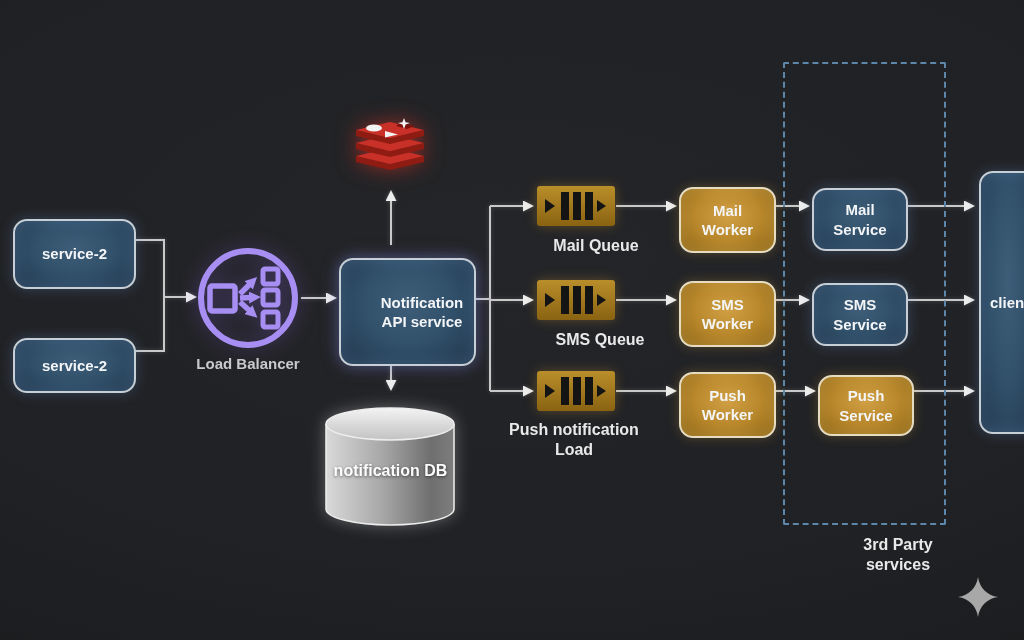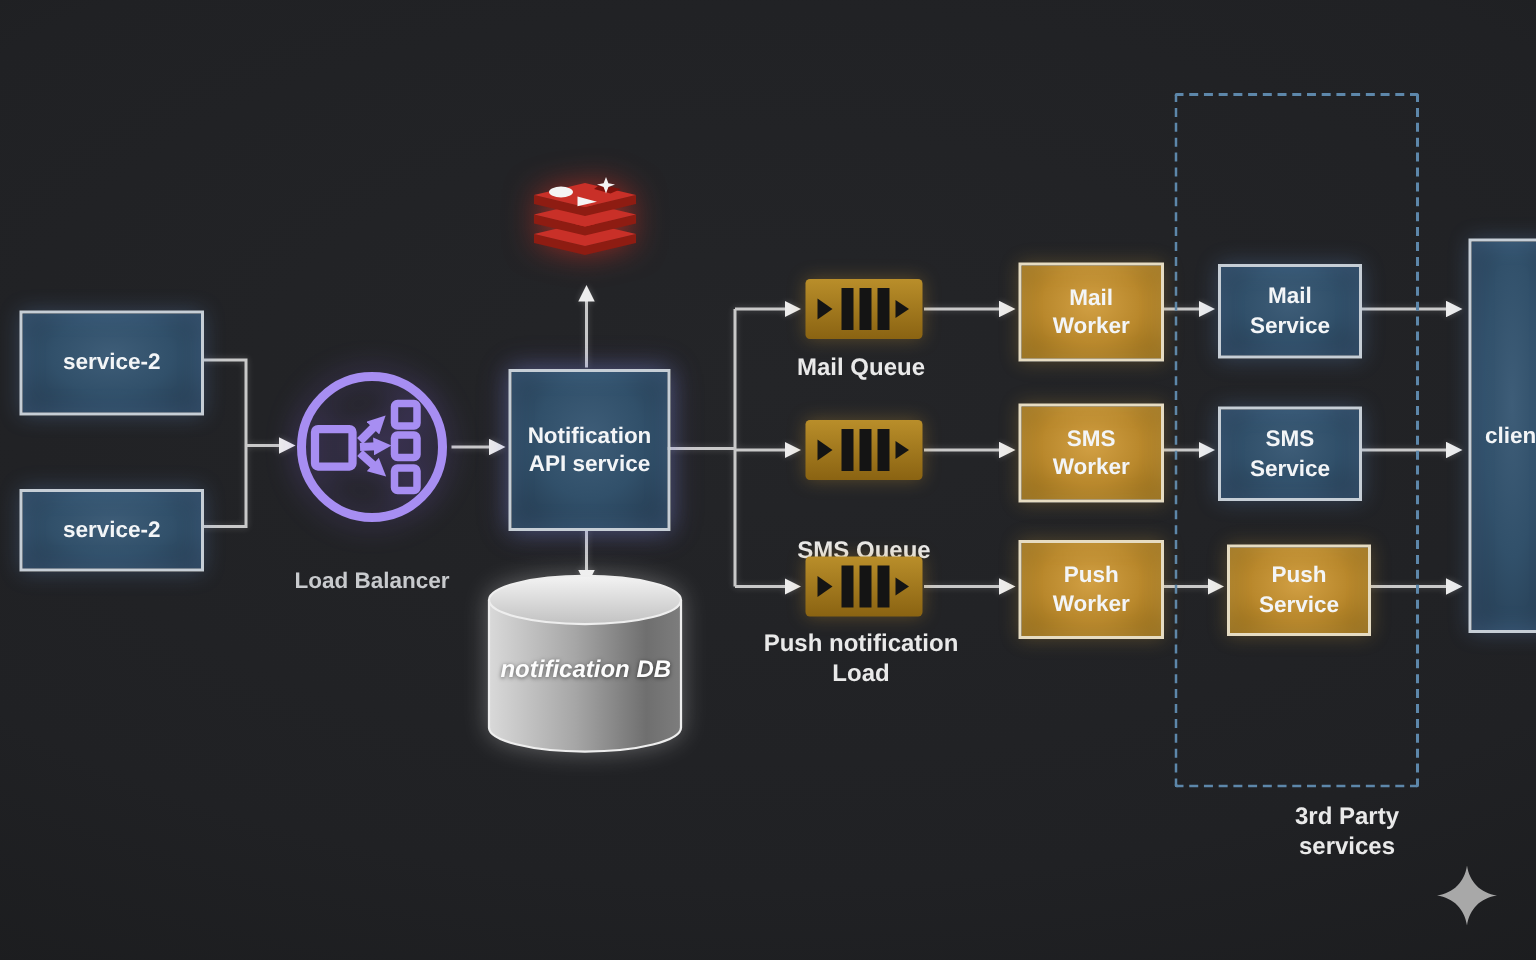--- a/index.html
+++ b/index.html
@@ -3,34 +3,35 @@
 <meta charset="utf-8">
 <style>
   html,body{margin:0;padding:0;background:#101113;}
   #stage{
     position:relative;width:1024px;height:640px;overflow:hidden;
     background:radial-gradient(120% 95% at 50% 40%, #242528 0%, #202124 55%, #1b1c1e 82%, #141517 100%);
     font-family:"Liberation Sans", sans-serif;
   }
   .node{
     position:absolute;z-index:2;display:flex;align-items:center;justify-content:center;
-    text-align:center;font-weight:700;color:#f3f5f7;font-size:15px;line-height:1.3;border-radius:0;
+    text-align:center;font-weight:700;color:#f3f5f7;font-size:15px;line-height:1.3;border-radius:14px;margin-top:12px;
   }
   .blue{
     background:radial-gradient(ellipse at 50% 42%, #3e5d78 0%, #31506a 48%, #22364a 100%);
     border:2px solid #c6ced6;
     box-shadow:0 0 14px rgba(110,160,230,.28), inset 0 0 16px rgba(140,190,255,.20);
   }
   .gold{
     background:radial-gradient(ellipse at 50% 42%, #d2a044 0%, #b9882c 50%, #8a6415 100%);
     border:2px solid #e6dcc2;
     box-shadow:0 0 12px rgba(220,170,60,.28), inset 0 0 14px rgba(255,220,140,.22);
   }
   .api-glow{
     box-shadow:0 0 20px rgba(150,120,240,.25), 0 0 14px rgba(110,160,230,.28), inset 0 0 16px rgba(140,190,255,.20);
+    padding-left:29px;
   }
   .ml{white-space:pre-line;}
   .lbl{
     position:absolute;z-index:2;color:#e9e9e9;font-weight:700;font-size:16px;
     text-align:center;line-height:1.22;
   }
   .lbl-dim{color:#c8cacd;font-weight:600;font-size:15px;}
   .dashed-box{
     position:absolute;z-index:1;border:2px dashed #5d87aa;border-radius:2px;background:transparent;
   }
@@ -106,21 +107,21 @@
         <rect x="16" y="42" width="25" height="25" rx="2" stroke-width="5.5"></rect>
         <rect x="69" y="25" width="15" height="15" rx="2" stroke-width="5"></rect>
         <rect x="69" y="46" width="15" height="15" rx="2" stroke-width="5"></rect>
         <rect x="69" y="68" width="15" height="15" rx="2" stroke-width="5"></rect>
         <line x1="46" y1="50" x2="56" y2="40" stroke-width="5.5" marker-end="url(#pah)"></line>
         <line x1="46" y1="54" x2="57" y2="53.5" stroke-width="5.5" marker-end="url(#pah)"></line>
         <line x1="46" y1="58" x2="56" y2="67" stroke-width="5.5" marker-end="url(#pah)"></line>
       </g>
     </svg>
   </div>
-  <div class="lbl lbl-dim" style="left:160px;top:355px;width:176px;margin-top:24px;">Load Balancer</div>
+  <div class="lbl lbl-dim" style="left:160px;top:355px;width:176px;">Load Balancer</div>
 
   <div class="node blue api-glow ml" style="left:339px;top:246px;width:104px;height:104px;font-size:15px;">
     <span class="ml">Notification
 API service</span>
   </div>
 
   <div class="icon" style="left:352px;top:118px;width:76px;height:62px;filter:drop-shadow(0 0 10px rgba(235,50,35,.55));">
     <svg width="76" height="62" viewBox="0 0 76 58">
       <g>
         <polygon points="4,36 38,44 72,36 72,42 38,50 4,42" fill="#8e1c12"></polygon>
@@ -130,21 +131,21 @@
         <polygon points="4,10 38,18 72,10 72,16 38,24 4,16" fill="#8e1c12"></polygon>
         <polygon points="4,10 38,2 72,10 38,18" fill="#c93028"></polygon>
         <polygon points="48,3 62,6 55,9 44,6" fill="#7e120c"></polygon>
         <ellipse cx="22" cy="8" rx="8" ry="3.6" fill="#f4f4f4"></ellipse>
         <polygon points="33,11 46,14.5 33,17.5" fill="#f4f4f4"></polygon>
         <polygon points="52,-2 53.6,2.2 58,3 53.6,4.6 52,9 50.4,4.6 46,3 50.4,2.2" fill="#f4f4f4"></polygon>
       </g>
     </svg>
   </div>
 
-  <div class="icon" style="left:324px;top:380px;width:133px;height:132px;filter:drop-shadow(0 0 8px rgba(255,255,255,.30));font-style:italic;">
+  <div class="icon" style="left:324px;top:404px;width:133px;height:132px;filter:drop-shadow(0 0 8px rgba(255,255,255,.30));">
     <svg width="133" height="132" viewBox="0 0 133 132">
       <defs>
         <linearGradient id="cylBody" x1="0" y1="0" x2="1" y2="0">
           <stop offset="0" stop-color="#d9d9d9"></stop>
           <stop offset="0.45" stop-color="#a6a6a6"></stop>
           <stop offset="0.82" stop-color="#6f6f6f"></stop>
           <stop offset="1" stop-color="#7d7d7d"></stop>
         </linearGradient>
         <linearGradient id="cylTop" x1="0" y1="0" x2="0" y2="1">
           <stop offset="0" stop-color="#f3f3f3"></stop>
@@ -166,33 +167,33 @@
         </linearGradient>
       </defs>
       <rect x="1" y="1" width="78" height="40" rx="3" fill="url(#qg)"></rect>
       <polygon points="9,14 19,21 9,28" fill="#141414"></polygon>
       <rect x="25" y="7" width="8" height="28" fill="#141414"></rect>
       <rect x="37" y="7" width="8" height="28" fill="#141414"></rect>
       <rect x="49" y="7" width="8" height="28" fill="#141414"></rect>
       <polygon points="61,15 70,21 61,27" fill="#141414"></polygon>
     </svg>
   </div>
-  <div class="lbl" style="left:494px;top:236px;width:160px;">Mail Queue</div>
+  <div class="lbl" style="left:516px;top:236px;width:160px;">Mail Queue</div>
 
   <div class="icon" style="left:536px;top:279px;filter:drop-shadow(0 0 6px rgba(200,150,50,.35));">
     <svg width="80" height="42" viewBox="0 0 80 42">
       <rect x="1" y="1" width="78" height="40" rx="3" fill="url(#qg)"></rect>
       <polygon points="9,14 19,21 9,28" fill="#141414"></polygon>
       <rect x="25" y="7" width="8" height="28" fill="#141414"></rect>
       <rect x="37" y="7" width="8" height="28" fill="#141414"></rect>
       <rect x="49" y="7" width="8" height="28" fill="#141414"></rect>
       <polygon points="61,15 70,21 61,27" fill="#141414"></polygon>
     </svg>
   </div>
-  <div class="lbl" style="left:496px;top:330px;width:160px;margin-top:28px;">SMS Queue</div>
+  <div class="lbl" style="left:520px;top:330px;width:160px;">SMS Queue</div>
 
   <div class="icon" style="left:536px;top:370px;filter:drop-shadow(0 0 6px rgba(200,150,50,.35));">
     <svg width="80" height="42" viewBox="0 0 80 42">
       <rect x="1" y="1" width="78" height="40" rx="3" fill="url(#qg)"></rect>
       <polygon points="9,14 19,21 9,28" fill="#141414"></polygon>
       <rect x="25" y="7" width="8" height="28" fill="#141414"></rect>
       <rect x="37" y="7" width="8" height="28" fill="#141414"></rect>
       <rect x="49" y="7" width="8" height="28" fill="#141414"></rect>
       <polygon points="61,15 70,21 61,27" fill="#141414"></polygon>
     </svg>

